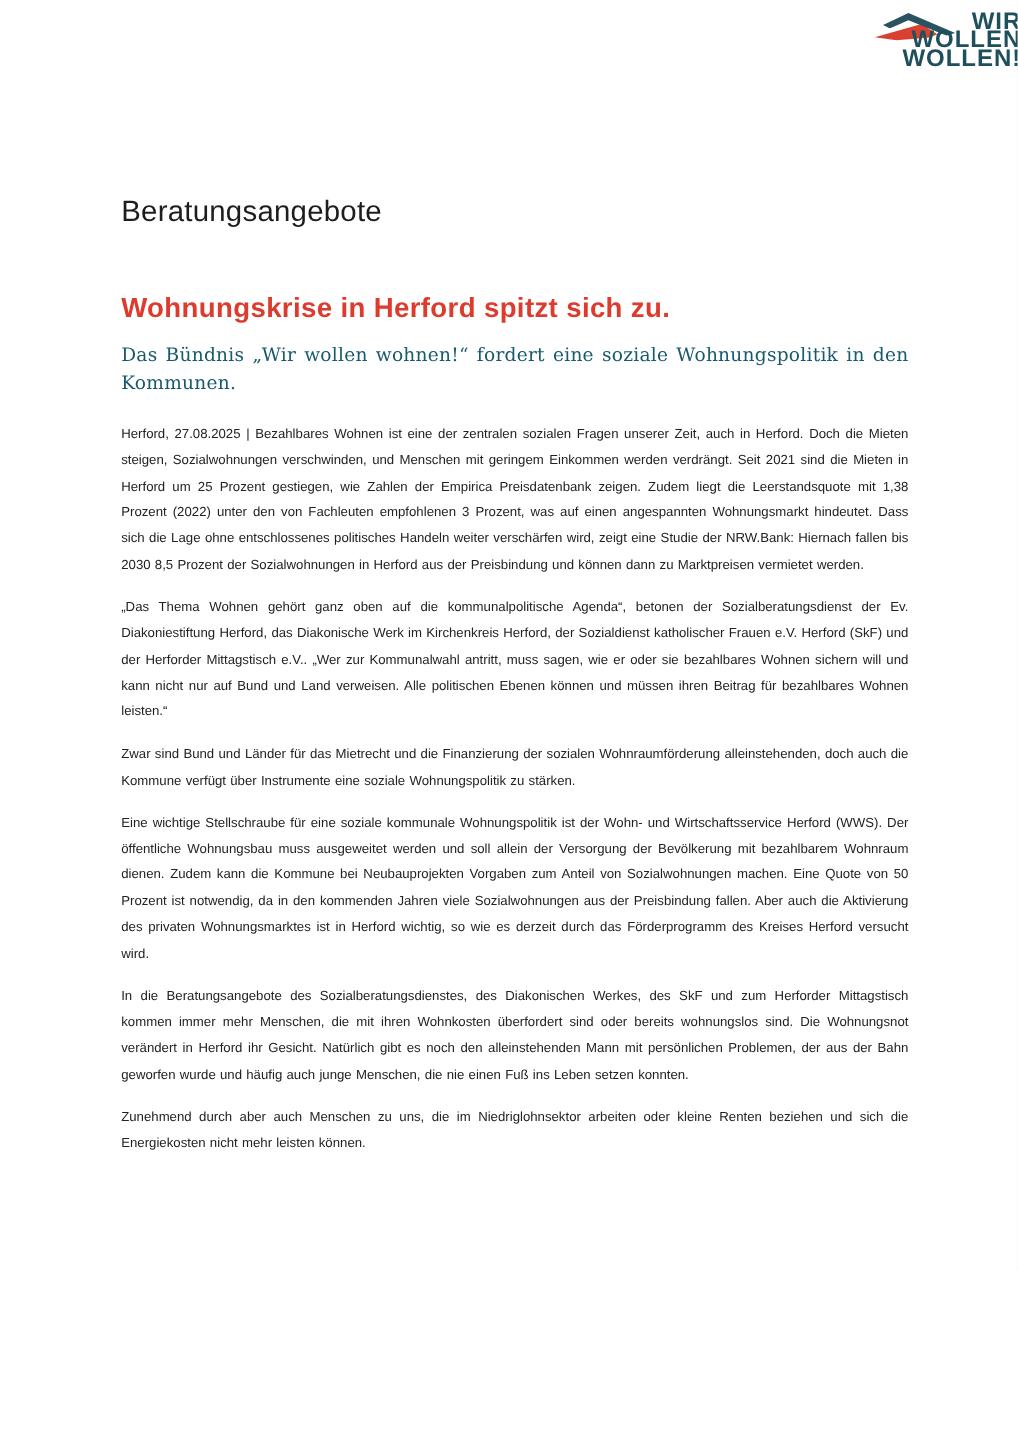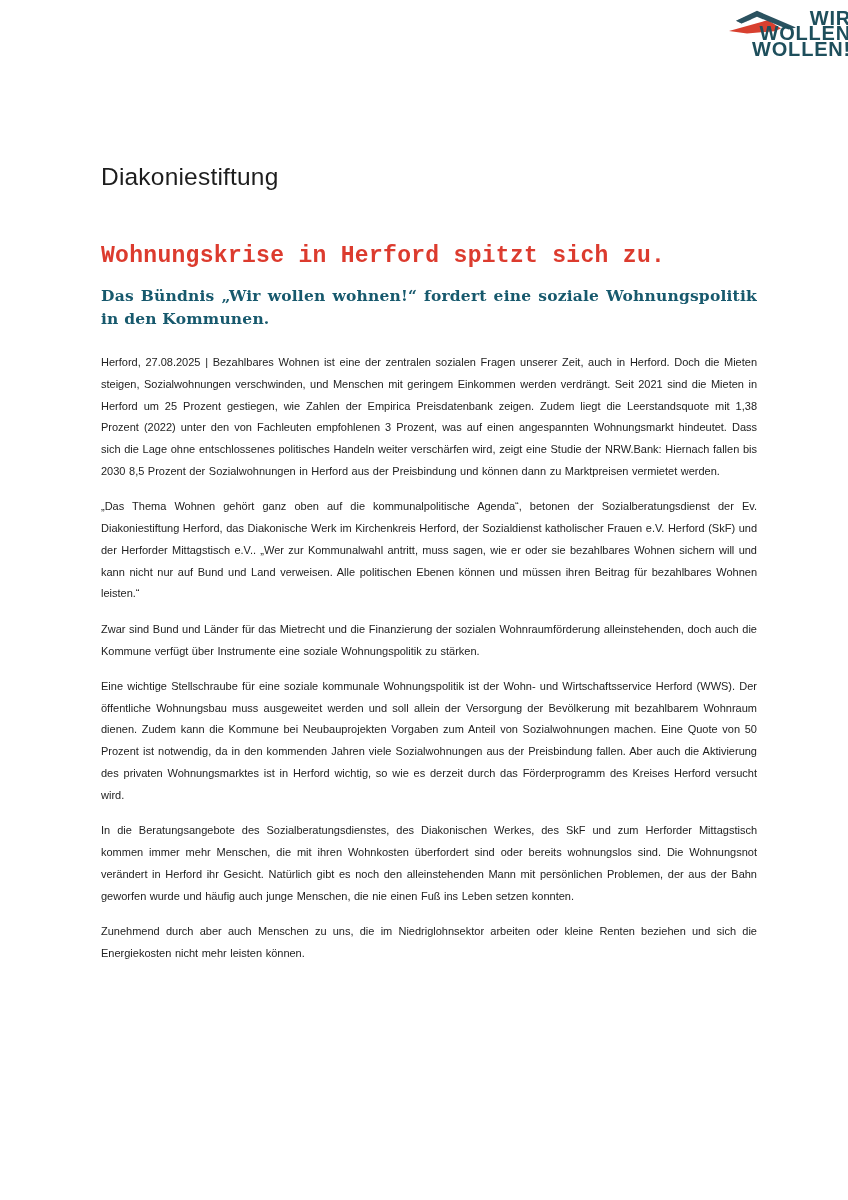--- a/index.html
+++ b/index.html
@@ -52,31 +52,31 @@
   .kicker{
     margin:0 0 52px 0;
     font-size:24.5px;
     font-weight:400;
     line-height:28px;
     letter-spacing:0.2px;
     color:#1d1d1d;
   }
   .headline{
     margin:0 0 16px 0;
-    font-family:Liberation Mono, monospace;
+    font-family:Liberation Sans, sans-serif;
     font-weight:700;
     font-size:23px;
     line-height:26px;
     letter-spacing:0.3px;
     color:var(--red);
   }
   .subheadline{
     margin:0 0 22px 0;
     font-family:"DejaVu Serif", serif;
-    font-weight:700;
+    font-weight:400;
     font-size:15.5px;
     line-height:22.5px;
     letter-spacing:0.2px;
     color:var(--teal);
     text-align:justify;
   }
   .article-body p{
     margin:0 0 13.5px 0;
     font-size:11px;
     line-height:21.8px;
@@ -97,21 +97,21 @@
       <polygon points="29,0.8 68,17.6 60.5,19.6 29,6.8 13.5,13.6 8,10.8" fill="var(--roof-teal)"></polygon>
     </svg>
     <div class="logo-wordmark">
       <div>WIR</div>
       <div>WOLLEN</div>
       <div>WOLLEN!</div>
     </div>
   </header>
 
   <main class="content">
-    <h1 class="kicker">Diakoniestiftung</h1>
+    <h1 class="kicker">Beratungsangebote</h1>
     <h2 class="headline">Wohnungskrise in Herford spitzt sich zu.</h2>
     <h3 class="subheadline">Das Bündnis „Wir wollen wohnen!“ fordert eine soziale Wohnungspolitik in den Kommunen.</h3>
     <div class="article-body">
         <p>Herford, 27.08.2025 | Bezahlbares Wohnen ist eine der zentralen sozialen Fragen unserer Zeit, auch in Herford. Doch die Mieten steigen, Sozialwohnungen verschwinden, und Menschen mit geringem Einkommen werden verdrängt. Seit 2021 sind die Mieten in Herford um 25 Prozent gestiegen, wie Zahlen der Empirica Preisdatenbank zeigen. Zudem liegt die Leerstandsquote mit 1,38 Prozent (2022) unter den von Fachleuten empfohlenen 3 Prozent, was auf einen angespannten Wohnungsmarkt hindeutet. Dass sich die Lage ohne entschlossenes politisches Handeln weiter verschärfen wird, zeigt eine Studie der NRW.Bank: Hiernach fallen bis 2030 8,5 Prozent der Sozialwohnungen in Herford aus der Preisbindung und können dann zu Marktpreisen vermietet werden.</p>
         <p>„Das Thema Wohnen gehört ganz oben auf die kommunalpolitische Agenda“, betonen der Sozialberatungsdienst der Ev. Diakoniestiftung Herford, das Diakonische Werk im Kirchenkreis Herford, der Sozialdienst katholischer Frauen e.V. Herford (SkF) und der Herforder Mittagstisch e.V.. „Wer zur Kommunalwahl antritt, muss sagen, wie er oder sie bezahlbares Wohnen sichern will und kann nicht nur auf Bund und Land verweisen. Alle politischen Ebenen können und müssen ihren Beitrag für bezahlbares Wohnen leisten.“</p>
         <p>Zwar sind Bund und Länder für das Mietrecht und die Finanzierung der sozialen Wohnraumförderung alleinstehenden, doch auch die Kommune verfügt über Instrumente eine soziale Wohnungspolitik zu stärken.</p>
         <p>Eine wichtige Stellschraube für eine soziale kommunale Wohnungspolitik ist der Wohn- und Wirtschaftsservice Herford (WWS). Der öffentliche Wohnungsbau muss ausgeweitet werden und soll allein der Versorgung der Bevölkerung mit bezahlbarem Wohnraum dienen. Zudem kann die Kommune bei Neubauprojekten Vorgaben zum Anteil von Sozialwohnungen machen. Eine Quote von 50 Prozent ist notwendig, da in den kommenden Jahren viele Sozialwohnungen aus der Preisbindung fallen. Aber auch die Aktivierung des privaten Wohnungsmarktes ist in Herford wichtig, so wie es derzeit durch das Förderprogramm des Kreises Herford versucht wird.</p>
         <p>In die Beratungsangebote des Sozialberatungsdienstes, des Diakonischen Werkes, des SkF und zum Herforder Mittagstisch kommen immer mehr Menschen, die mit ihren Wohnkosten überfordert sind oder bereits wohnungslos sind. Die Wohnungsnot verändert in Herford ihr Gesicht. Natürlich gibt es noch den alleinstehenden Mann mit persönlichen Problemen, der aus der Bahn geworfen wurde und häufig auch junge Menschen, die nie einen Fuß ins Leben setzen konnten.</p>
         <p>Zunehmend durch aber auch Menschen zu uns, die im Niedriglohnsektor arbeiten oder kleine Renten beziehen und sich die Energiekosten nicht mehr leisten können.</p>
       </div>

